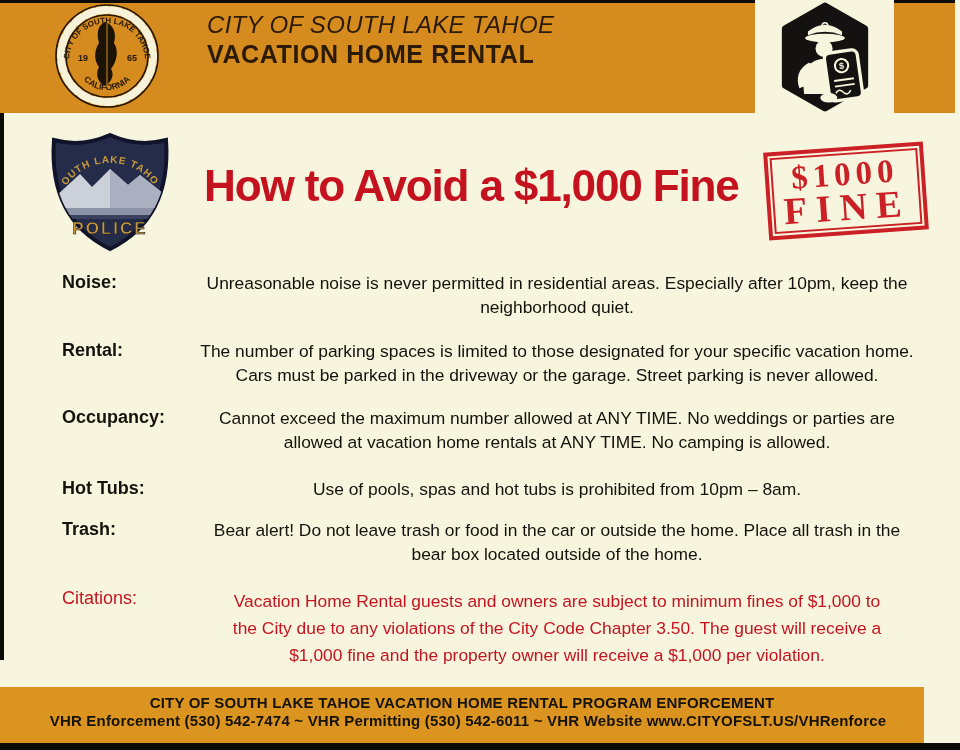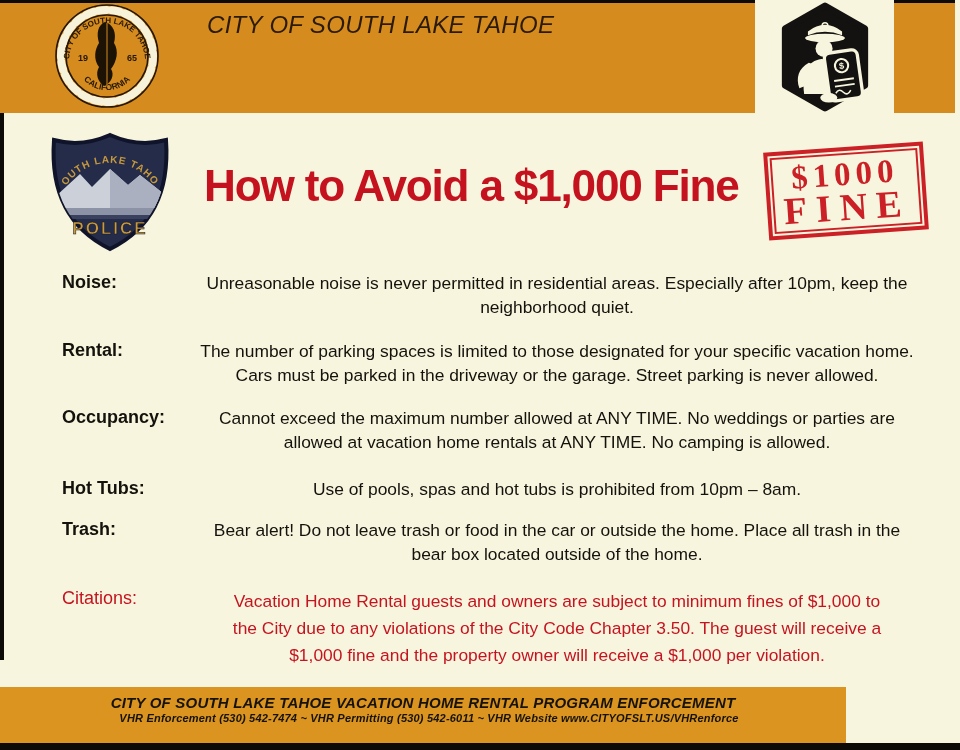--- a/index.html
+++ b/index.html
@@ -40,25 +40,25 @@
 
   
   .row{position:absolute;left:62px;width:848px;}
   .row .label{position:absolute;left:0;top:0;font-weight:bold;font-size:18px;color:#14120c;}
   .row .text{position:absolute;left:138px;top:0;width:714px;font-size:17.4px;line-height:23.5px;
     color:#14120c;white-space:pre-line;text-align:center;}
   .row.citations .label,.row.citations .text{color:#c51421;font-weight:normal;}
   .row.citations .text{line-height:27px;}
 
   
-  .footer{position:absolute;left:0;top:687px;width:846px;height:56px;background:#da941f;
-    text-align:center;color:#15120a;font-style:italic;}
+  .footer{position:absolute;left:0;top:687px;width:924px;height:56px;background:#da941f;
+    text-align:center;color:#15120a;}
   .f1{font-weight:bold;font-size:15px;margin-top:7px;letter-spacing:.2px;}
   .f2{font-size:14px;margin-top:1px;}
-  .f3{font-weight:bold;font-size:11px;margin-top:1px;letter-spacing:.2px;padding-left:12px;}
+  .f3{font-weight:bold;font-size:15px;margin-top:1px;letter-spacing:.2px;padding-left:12px;}
 </style>
 </head>
 <body>
 
 <div class="page">
 
   <div class="edge-left"></div>
   <div class="topline-a"></div>
   <div class="topline-b"></div>
 
@@ -79,20 +79,21 @@
         <textPath href="#sealBottom" startOffset="50%" text-anchor="middle">CALIFORNIA</textPath>
       </text>
       <text x="31" y="58" text-anchor="middle" font-size="9" font-weight="bold" fill="#241708">19</text>
       <text x="80" y="58" text-anchor="middle" font-size="9" font-weight="bold" fill="#241708">65</text>
       <path d="M53,19 C61,21 65,30 62,40 C67,48 65,58 59,66 C63,72 59,80 52,83 C46,79 43,71 47,64 C41,56 43,46 47,40 C44,30 46,22 53,19 Z" fill="#1c1304"></path>
       <line x1="55" y1="20" x2="55" y2="84" stroke="#d58b1e" stroke-width="1"></line>
     </svg>
 
     <div class="header-text">
       <div class="ht1">CITY OF SOUTH LAKE TAHOE</div>
+      <div class="ht2">VACATION HOME RENTAL</div>
     </div>
   </header>
 
   <div class="officer-box">
     <svg viewBox="0 0 96 116">
       <path d="M48,4 L90,28 L90,88 L48,112 L6,88 L6,28 Z" fill="#141210" stroke="#141210" stroke-width="7" stroke-linejoin="round"></path>
 
       <path d="M30,31 Q48,17 66,31 L66,35 Q48,28 30,35 Z" fill="#f8f5de"></path>
       <ellipse cx="48" cy="38" rx="21" ry="4.5" fill="#f8f5de"></ellipse>
       <circle cx="48" cy="25" r="3" fill="none" stroke="#f8f5de" stroke-width="1.6"></circle>

